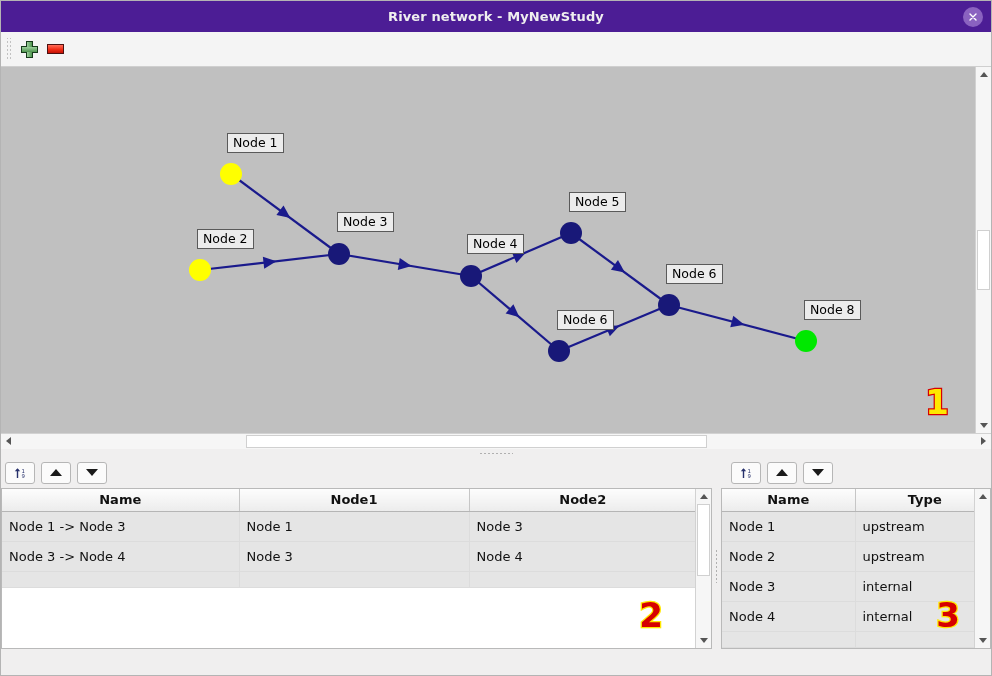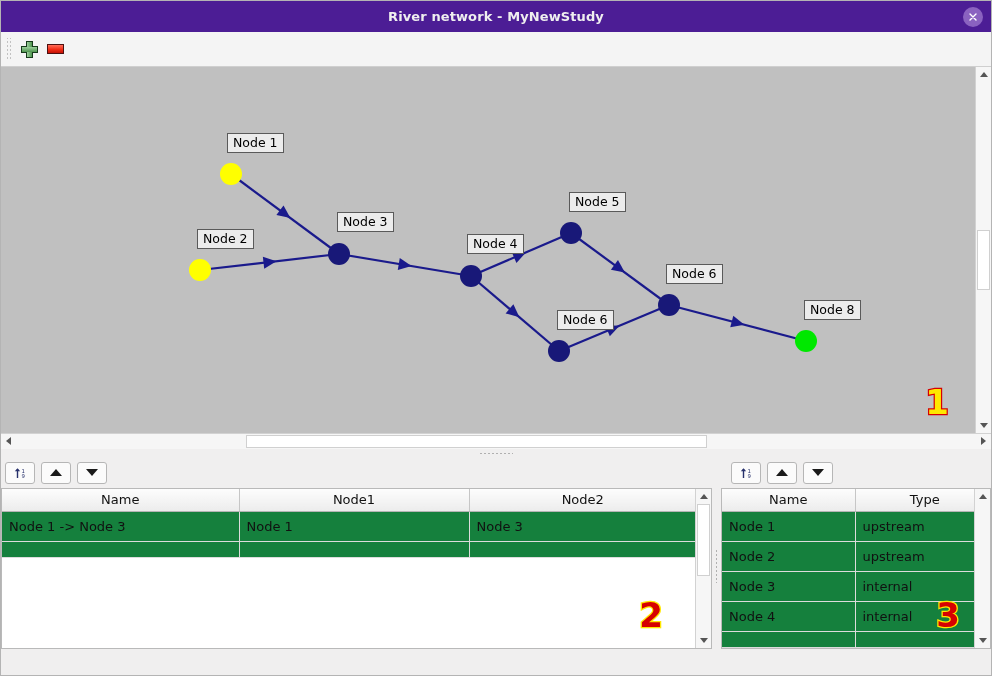--- a/index.html
+++ b/index.html
@@ -121,27 +121,27 @@
   .tri-up   { width:0;height:0;border-left:6px solid transparent;border-right:6px solid transparent;border-bottom:7px solid #1a1a1a; }
   .tri-down { width:0;height:0;border-left:6px solid transparent;border-right:6px solid transparent;border-top:7px solid #1a1a1a; }
 
   .table-area { flex: 1 1 auto; display: flex; min-height: 0;
                 border: 1px solid #b9b9b9; background: #fff; margin: 0; }
   .table-scrollport { flex: 1 1 auto; min-width: 0; overflow: hidden; display: flex; flex-direction: column;}
   table.grid { border-collapse: collapse; table-layout: fixed; width: 100%; }
   table.grid th {
     background: linear-gradient(to bottom,#fdfdfd 0%,#ececec 100%);
     border-right: 1px solid #c6c6c6; border-bottom: 1px solid #b5b5b5;
-    font-weight: normal; font-size: 13px; color: #111; height: 23px;
+    font-weight: bold; font-size: 13px; color: #111; height: 23px;
     text-align: center; padding: 0 4px; cursor: pointer;
   }
   table.grid td {
     border-right: 1px solid #dcdcdc; border-bottom: 1px solid #dcdcdc;
     font-size: 13px; color: #111; height: 30px; padding: 0 7px;
-    background: #15803d; white-space: nowrap; overflow: hidden; text-overflow: ellipsis;
+    background: #e5e5e5; white-space: nowrap; overflow: hidden; text-overflow: ellipsis;
   }
   table.grid tr.partial td { height: 13px; }
   .panel-bottompad { flex: 0 0 26px; background: #f0efef; }
 </style>
 </head>
 <body>
 
 <div class="window">
 
   <div class="titlebar">
@@ -271,20 +271,25 @@
                   <th>Node1</th>
                   <th style="border-right: none;">Node2</th>
                 </tr>
               </thead>
             <tbody id="links-body">
                 <tr>
                   <td>Node 1 -&gt; Node 3</td>
                   <td>Node 1</td>
                   <td style="border-right: none;">Node 3</td>
                 </tr>
+                <tr>
+                  <td>Node 3 -&gt; Node 4</td>
+                  <td>Node 3</td>
+                  <td style="border-right: none;">Node 4</td>
+                </tr>
                 <tr class="partial">
                   <td>&nbsp;</td>
                   <td>&nbsp;</td>
                   <td style="border-right: none;">&nbsp;</td>
                 </tr>
               </tbody>
           </table>
         </div>
         <div class="vsb" style="flex:0 0 16px;">
           <div class="sb-arrow" style="position:absolute;top:0;left:0;">

